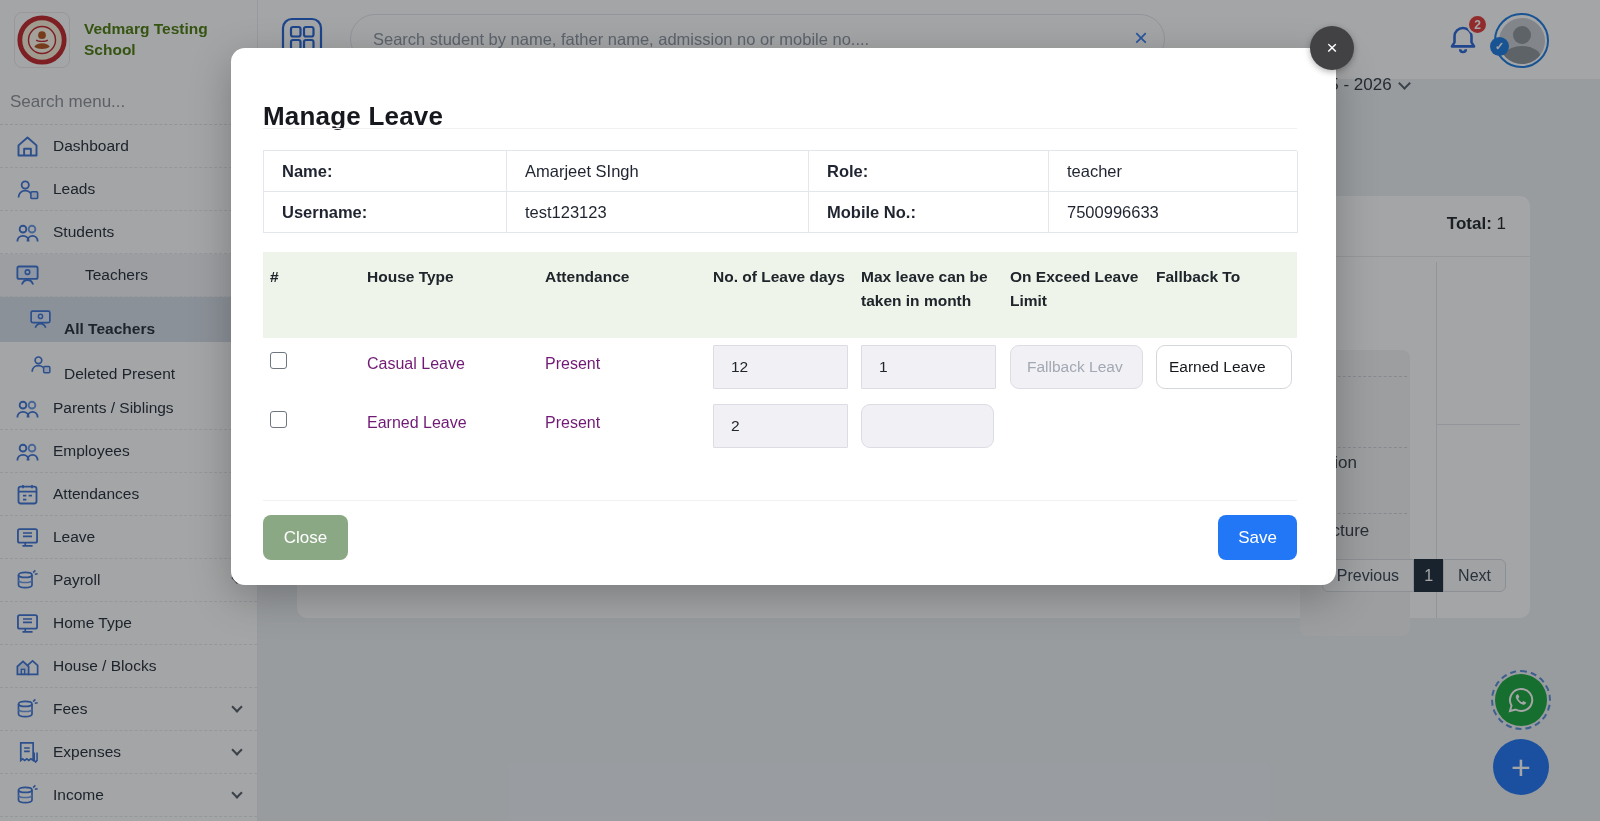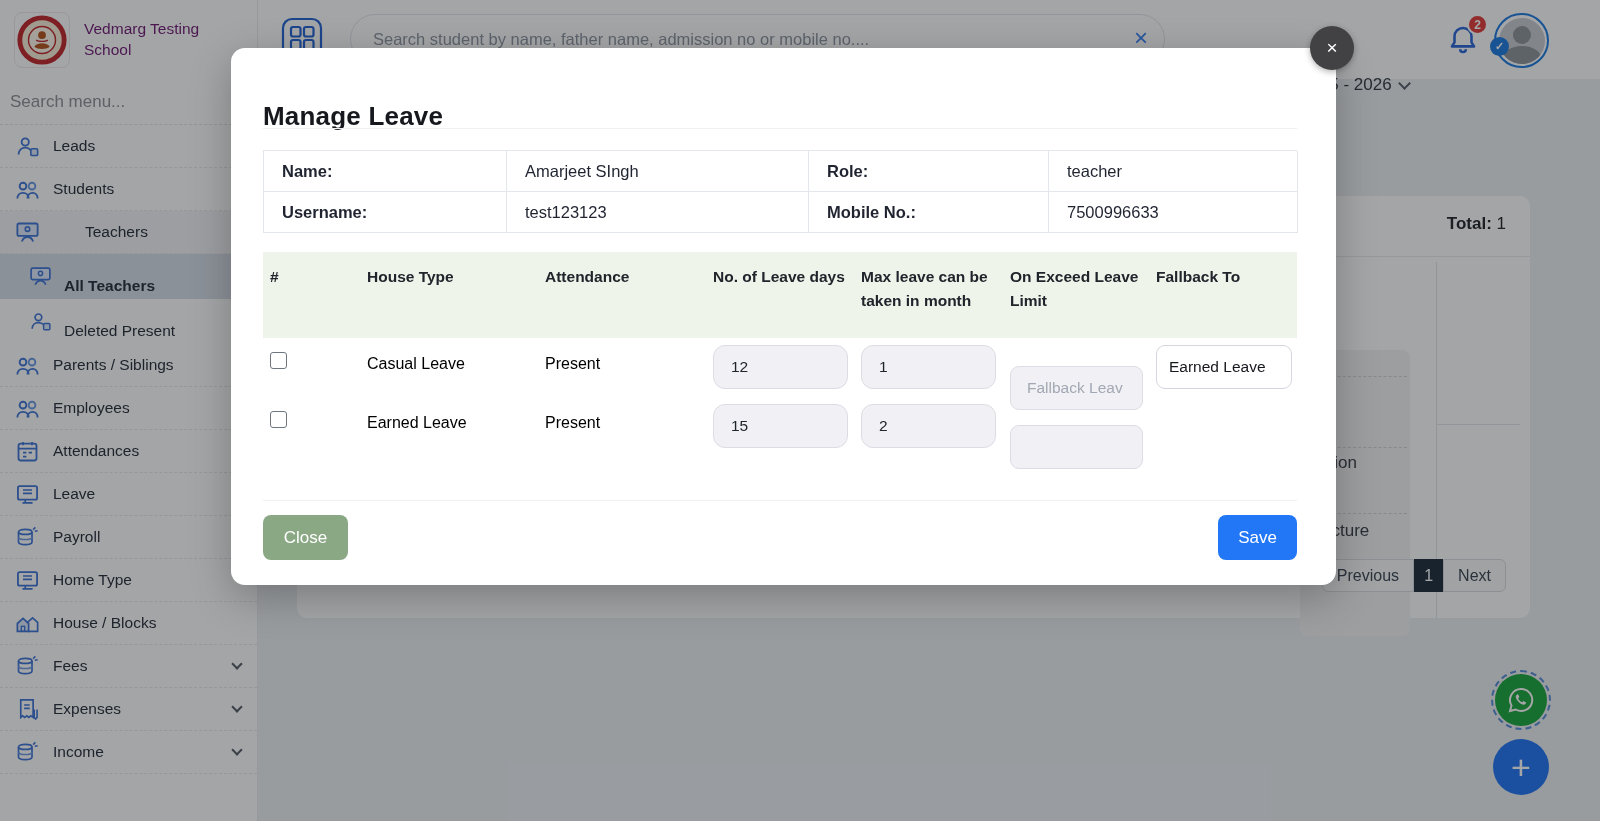--- a/index.html
+++ b/index.html
@@ -24,21 +24,21 @@
   .avatar-inner { width:46px; height:46px; border-radius:50%; background:#c9cdd2; overflow:hidden; position:relative; }
   .avatar-head { position:absolute; left:14px; top:8px; width:18px; height:18px; border-radius:50%; background:#8f959c; }
   .avatar-body { position:absolute; left:4px; top:28px; width:38px; height:24px; border-radius:50% 50% 0 0; background:#8f959c; }
   .verify-badge { position:absolute; left:-6px; bottom:10px; width:19px; height:19px; border-radius:50%; background:#1d7be0; color:#fff; font-size:11px; display:flex; align-items:center; justify-content:center; font-weight:700; }
 
   
   .sidebar { position:absolute; left:0; top:0; width:258px; height:821px; background:#ffffff; border-right:1px solid #ececf2; }
   .side-scroll { position:absolute; right:4px; top:92px; width:3px; height:60px; background:#d9dbe2; border-radius:2px; }
   .brand { display:flex; gap:14px; padding:12px 0 10px 14px; align-items:center; }
   .logo { width:56px; height:56px; border-radius:8px; background:#fff; border:1px solid #f0e8e8; flex:0 0 auto; }
-  .brand-name { color:#701a75; font-weight:400; font-size:15.5px; line-height:1.35; padding-right:40px; }
+  .brand-name { color:#4d7c0f; font-weight:700; font-size:15.5px; line-height:1.35; padding-right:40px; }
   .menu-search { padding:14px 10px 12px 10px; border-bottom:1px dashed #e4e4ea; }
   .menu-search input { border:none; outline:none; width:100%; font-size:17px; color:#6d737b; background:transparent; font-family:"Liberation Sans",sans-serif;}
   .menu-search input::placeholder { color:#8d9299; }
   .nav-item { position:relative; height:43px; display:flex; align-items:center; gap:12px; padding-left:14px; border-bottom:1px dashed #e8e8ee; cursor:pointer; }
   .nav-item .ic { width:27px; height:27px; flex:0 0 auto; }
   .nav-item .lbl { font-size:15.5px; font-weight:500; color:#28303c; }
   .nav-item .chev { position:absolute; right:16px; width:8px; height:8px; }
   .chev-up { transform:rotate(-135deg) !important; margin-top:4px; }
   .nav-item.open { background:#f2f4f7;gap:44px; }
   .sub-item { position:relative; height:45px; display:flex; align-items:center; gap:11px; padding-left:28px; cursor:pointer; }
@@ -80,25 +80,25 @@
 
   .info-table { position:absolute; left:32px; top:102px; width:1034px; display:grid; grid-template-columns:243px 302px 240px 249px; border-top:1px solid #e3e6ea; border-left:1px solid #e3e6ea; }
   .info-cell { height:41px; border-right:1px solid #e3e6ea; border-bottom:1px solid #e3e6ea; display:flex; align-items:center; padding-left:18px; font-size:16.5px; color:#1f2430; }
   .info-cell.lab { font-weight:600; }
 
   .lv-grid { display:grid; grid-template-columns:104px 178px 168px 148px 149px 146px 141px; }
   .lv-head { position:absolute; left:32px; top:204px; width:1034px; height:86px; background:#eef4ea; }
   .lv-head .hc { padding-top:13px; font-size:15.5px; font-weight:700; color:#20252c; line-height:1.55; padding-right:14px; }
   .lv-head .hc:first-child { padding-left:7px; }
   .lv-row { position:absolute; left:32px; width:1034px; height:50px; }
-  .lv-row .tc { padding-top:10px; font-size:16px; color:#000000; }
+  .lv-row .tc { padding-top:10px; font-size:16px; color:#701a75; }
   .cbox { appearance:none; -webkit-appearance:none; width:17px; height:17px; border:1.6px solid #6e7680; border-radius:3px; background:#fff; margin:7px 0 0 7px; cursor:pointer; }
-  .num-input { width:135px; height:44px; border-radius:12px; background:#f1f1f5; border:1px solid #dcdce4; padding-left:17px; font-size:15.5px; color:#20252c; outline:none; font-family:"Liberation Sans",sans-serif; }
+  .num-input { width:135px; height:44px; border-radius:1px; background:#f1f1f5; border:1px solid #dcdce4; padding-left:17px; font-size:15.5px; color:#20252c; outline:none; font-family:"Liberation Sans",sans-serif; }
   .sel { height:44px; border-radius:9px; display:flex; align-items:center; padding-left:16px; font-size:15.5px; white-space:nowrap; overflow:hidden; cursor:pointer; }
-  .sel.gray { width:133px; background:#f1f1f5; border:1px solid #dcdce4; color:#a2a8b3;margin-top:21px; }
+  .sel.gray { width:133px; background:#f1f1f5; border:1px solid #dcdce4; color:#a2a8b3; }
   .sel.white { width:136px; background:#fff; border:1px solid #d4d7dc; color:#16181d; padding-left:12px; }
   .m-btn { position:absolute; top:467px; height:45px; border:none; border-radius:8px; color:#fff; font-size:17px; cursor:pointer; font-family:"Liberation Sans",sans-serif; }
   .btn-close { left:32px; width:85px; background:#8ba885; }
   .btn-save { right:39px; width:79px; background:#2277f6; }
 
   svg.icon { width:100%; height:100%; display:block; }
 </style>
 </head>
 <body>
 
@@ -201,20 +201,28 @@
           <path d="M22 28c2 2 10 2 12 0" stroke="#c0272d" stroke-width="1.2" fill="none"></path>
         </svg>
       </div>
       <div class="brand-name">Vedmarg Testing School</div>
     </div>
 
     <div class="menu-search">
       <input type="text" placeholder="Search menu..." style="">
     </div>
 
+    <div class="nav-item">
+      <span class="ic">
+          <svg class="icon" viewBox="0 0 24 24">
+            <use href="#i-home"></use>
+          </svg>
+        </span>
+      <span class="lbl">Dashboard</span>
+    </div>
     <div class="nav-item">
       <span class="ic">
           <svg class="icon" viewBox="0 0 24 24">
             <use href="#i-person-del"></use>
           </svg>
         </span>
       <span class="lbl">Leads</span>
       <span class="chev"></span>
     </div>
     <div class="nav-item">
@@ -417,21 +425,20 @@
       </div>
     <div>
         <div class="sel white">Earned Leave</div>
       </div>
   </div>
 
   <div class="lv-row lv-grid" style="top:356px">
     <div><input type="checkbox" class="cbox" style=""></div>
     <div class="tc">Earned Leave</div>
     <div class="tc">Present</div>
-    <div><input class="num-input" value="15" style=""></div>
     <div><input class="num-input" value="2" style=""></div>
     <div>
         <div class="sel gray"></div>
       </div>
   </div>
 
   <div class="m-hr2"></div>
   <button class="m-btn btn-close">Close</button>
   <button class="m-btn btn-save">Save</button>
 </div>

